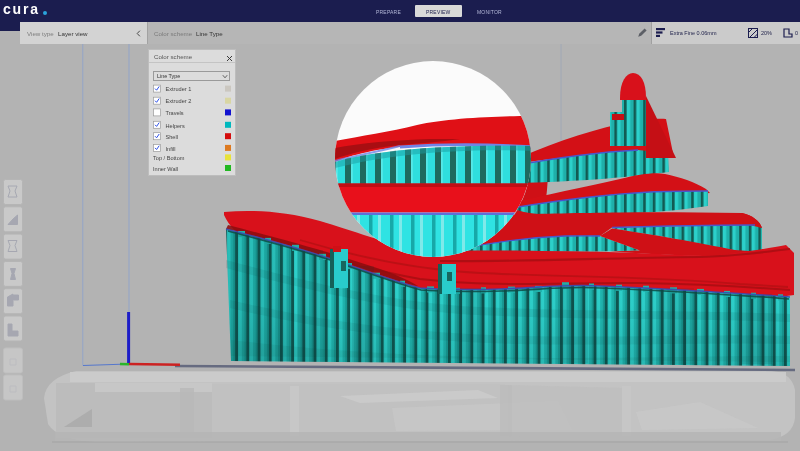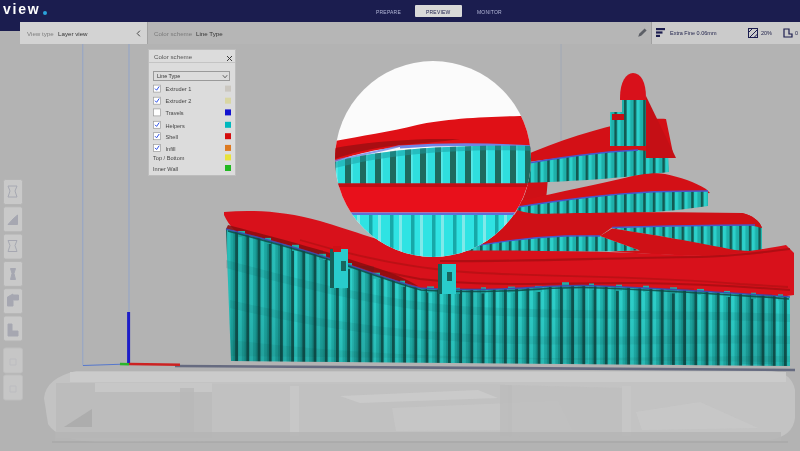--- a/index.html
+++ b/index.html
@@ -181,21 +181,21 @@
 
     <rect x="330" y="212.5" width="210" height="2.6" fill="#5f6fd8"></rect>
 
     <rect x="330" y="215" width="210" height="47" fill="url(#supB)"></rect>
   </g>
 
 </svg>
 
 <div class="abs" style="left:0;top:0;width:800px;height:22px;background:#1b1d4f"></div>
 <div class="abs" style="left:0;top:22px;width:20px;height:9px;background:#1b1d4f"></div>
-<div class="abs" style="left:3px;top:0px;width:70px;height:22px;color:#fdfdfd;font-size:14px;font-weight:bold;letter-spacing:1.8px;line-height:19px;">view</div>
+<div class="abs" style="left:3px;top:0px;width:70px;height:22px;color:#fdfdfd;font-size:14px;font-weight:bold;letter-spacing:1.8px;line-height:19px;">cura</div>
 <div class="abs" style="left:43px;top:10.5px;width:4.2px;height:4.2px;border-radius:50%;background:#2aa3dc;"></div>
 
 <div class="abs" style="left:376px;top:8.5px;font-size:5px;letter-spacing:0.2px;color:#b4b8d8;">PREPARE</div>
 <div class="abs" style="left:415px;top:5px;width:47px;height:12px;background:#d9d9d9;border-radius:1px;"></div>
 <div class="abs" style="left:426px;top:8.5px;font-size:5px;letter-spacing:0.2px;color:#21234f;">PREVIEW</div>
 <div class="abs" style="left:477px;top:8.5px;font-size:5px;letter-spacing:0.2px;color:#b4b8d8;">MONITOR</div>
 
 <div class="abs" style="left:20px;top:22px;width:127px;height:22px;background:#d3d3d3;"></div>
 <div class="abs" style="left:147px;top:22px;width:504px;height:22px;background:#b6b6b6;border-left:1px solid #a2a2a2;box-sizing:border-box;"></div>
 <div class="abs" style="left:651px;top:22px;width:149px;height:22px;background:#cbcbcb;border-left:1px solid #a0a0a0;box-sizing:border-box;"></div>

